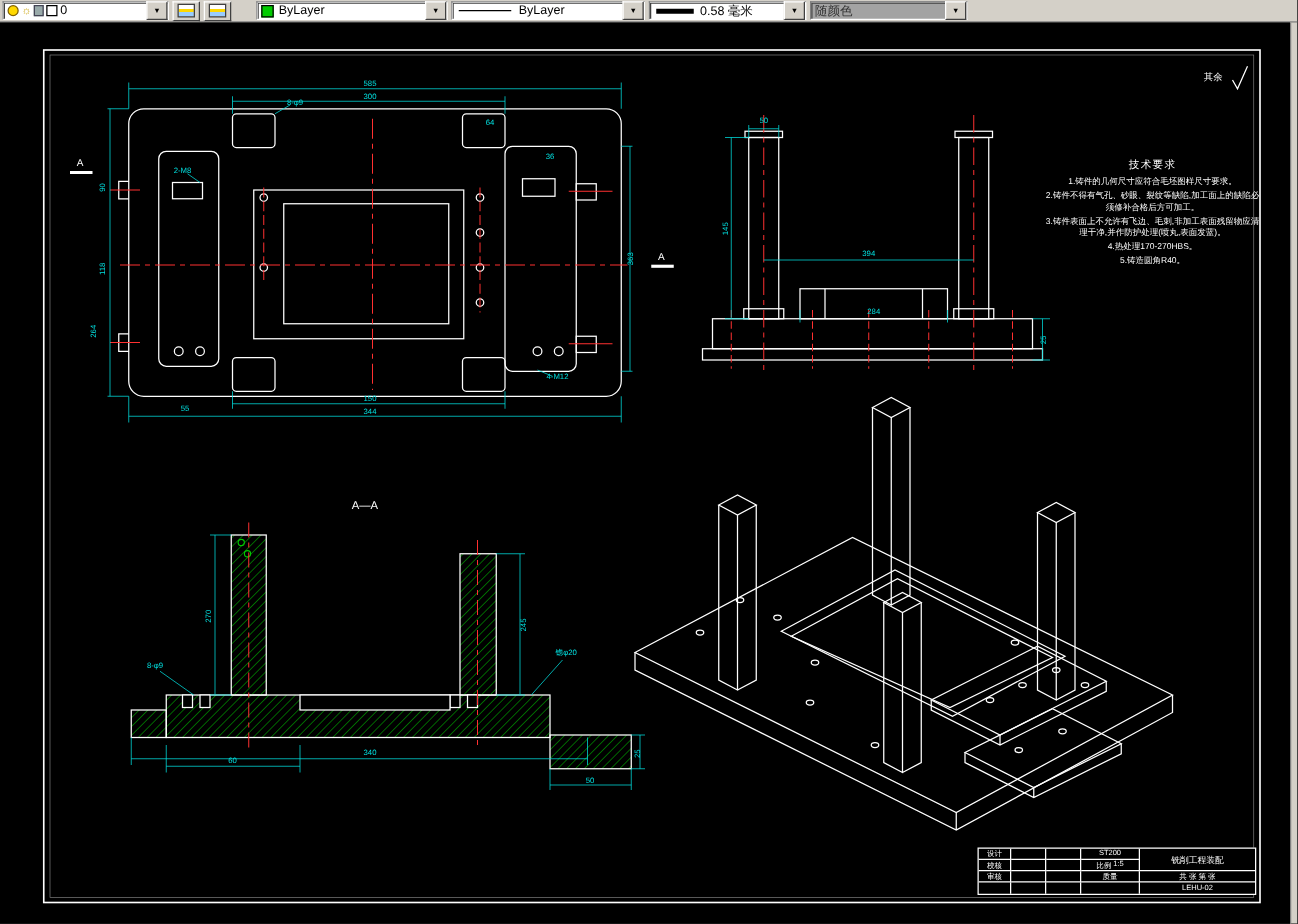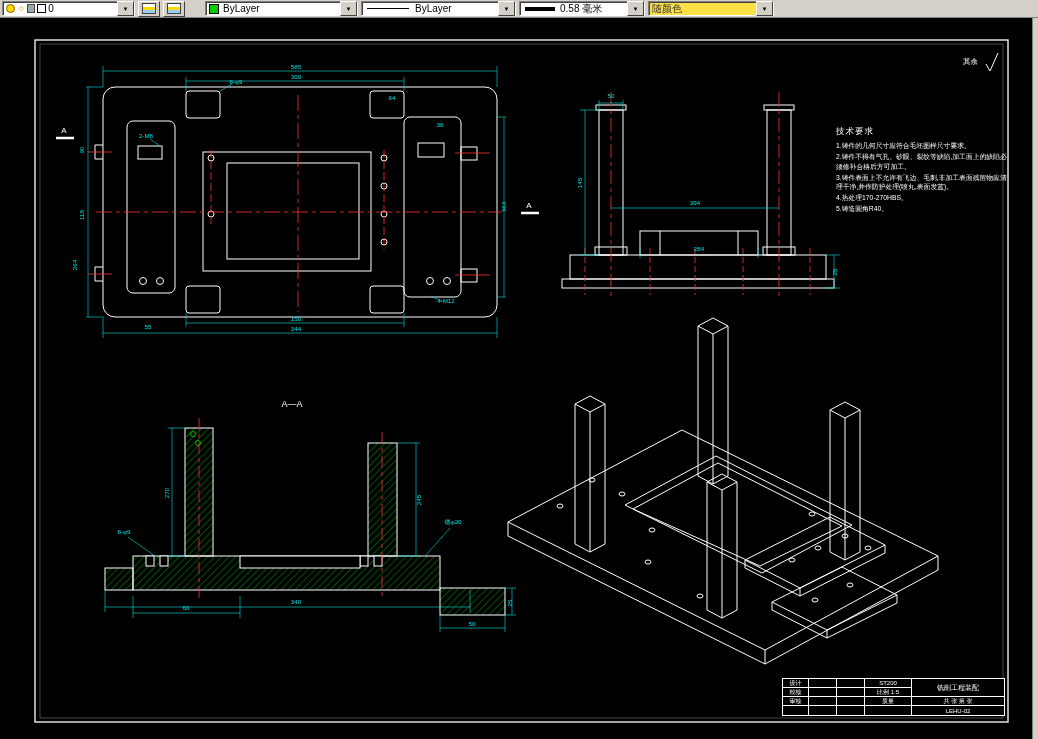--- a/index.html
+++ b/index.html
@@ -8,39 +8,39 @@
   
   .toolbar{position:absolute;top:0;left:0;width:1038px;height:18px;background:#d4d0c8;
            display:flex;align-items:center;gap:3px;padding:1px 2px;box-sizing:border-box;
            border-bottom:1px solid #808080;}
   .combo{height:15px;background:#fff;border:1px solid;border-color:#808080 #fff #fff #808080;
          box-shadow:inset 1px 1px 0 #404040;display:flex;align-items:center;font-size:10px;
          padding-left:3px;box-sizing:border-box;color:#000;}
   .combo .arrow-btn{margin-left:auto;width:15px;height:13px;background:#d4d0c8;
          border:1px solid;border-color:#fff #404040 #404040 #fff;display:flex;align-items:center;
          justify-content:center;font-size:6px;color:#000;cursor:default;}
-  .combo.disabled{background:#fde047;color:#333;}
+  .combo.disabled{background:#a3a3a3;color:#333;}
   .tb-btn{width:22px;height:16px;background:#d4d0c8;border:1px solid;border-color:#fff #404040 #404040 #fff;
          padding:0;display:flex;align-items:center;justify-content:center;}
   .ico{display:inline-block;margin-right:2px;}
   .ico.bulb{width:7px;height:7px;border-radius:50%;background:#ffd800;border:1px solid #806000;}
   .ico.sun{color:#c8a000;font-size:9px;line-height:7px;}
   .ico.lock{width:6px;height:7px;background:#9aa;border:1px solid #445;}
   .ico.swatch-white{width:7px;height:7px;background:#fff;border:1px solid #000;}
   .color-swatch{width:8px;height:8px;border:1px solid #000;margin-right:4px;}
   .lt-sample{width:42px;height:0;border-top:1px solid #000;margin:0 6px 0 2px;}
   .lw-sample{width:30px;height:4px;background:#000;margin:0 5px 0 2px;}
   .layers-ico{width:12px;height:9px;background:linear-gradient(#fff 0 33%,#ffd800 33% 66%,#9cf 66% 100%);
          border:1px solid #404040;}
   .spacer{width:14px;}
   
   .canvas{position:absolute;top:18px;left:0;width:1032px;height:721px;background:#000;}
   svg text{font-family:"Liberation Sans",sans-serif;}
   
-  .notes{position:absolute;left:836px;top:108px;width:172px;color:#fff;}
+  .notes{position:absolute;left:836px;top:108px;width:172px;color:#fff;text-align:center;}
   .note-title{font-size:8.5px;margin-bottom:3px;letter-spacing:1px;}
   .note-line{font-size:6.8px;line-height:1.45;margin-bottom:1px;}
   
   .titleblock{position:absolute;left:782px;top:660px;width:223px;height:38px;border:1px solid #fff;
          display:grid;grid-template-columns:26px 28px 28px 47px 1fr;grid-template-rows:repeat(4,1fr);
          background:#000;box-sizing:border-box;}
   .tb-cell{border-right:1px solid #fff;border-bottom:1px solid #fff;color:#fff;font-size:6px;
          display:flex;align-items:center;justify-content:center;overflow:hidden;box-sizing:border-box;}
   .tb-cell.noR{border-right:none;}
   .tb-cell.noB{border-bottom:none;}

